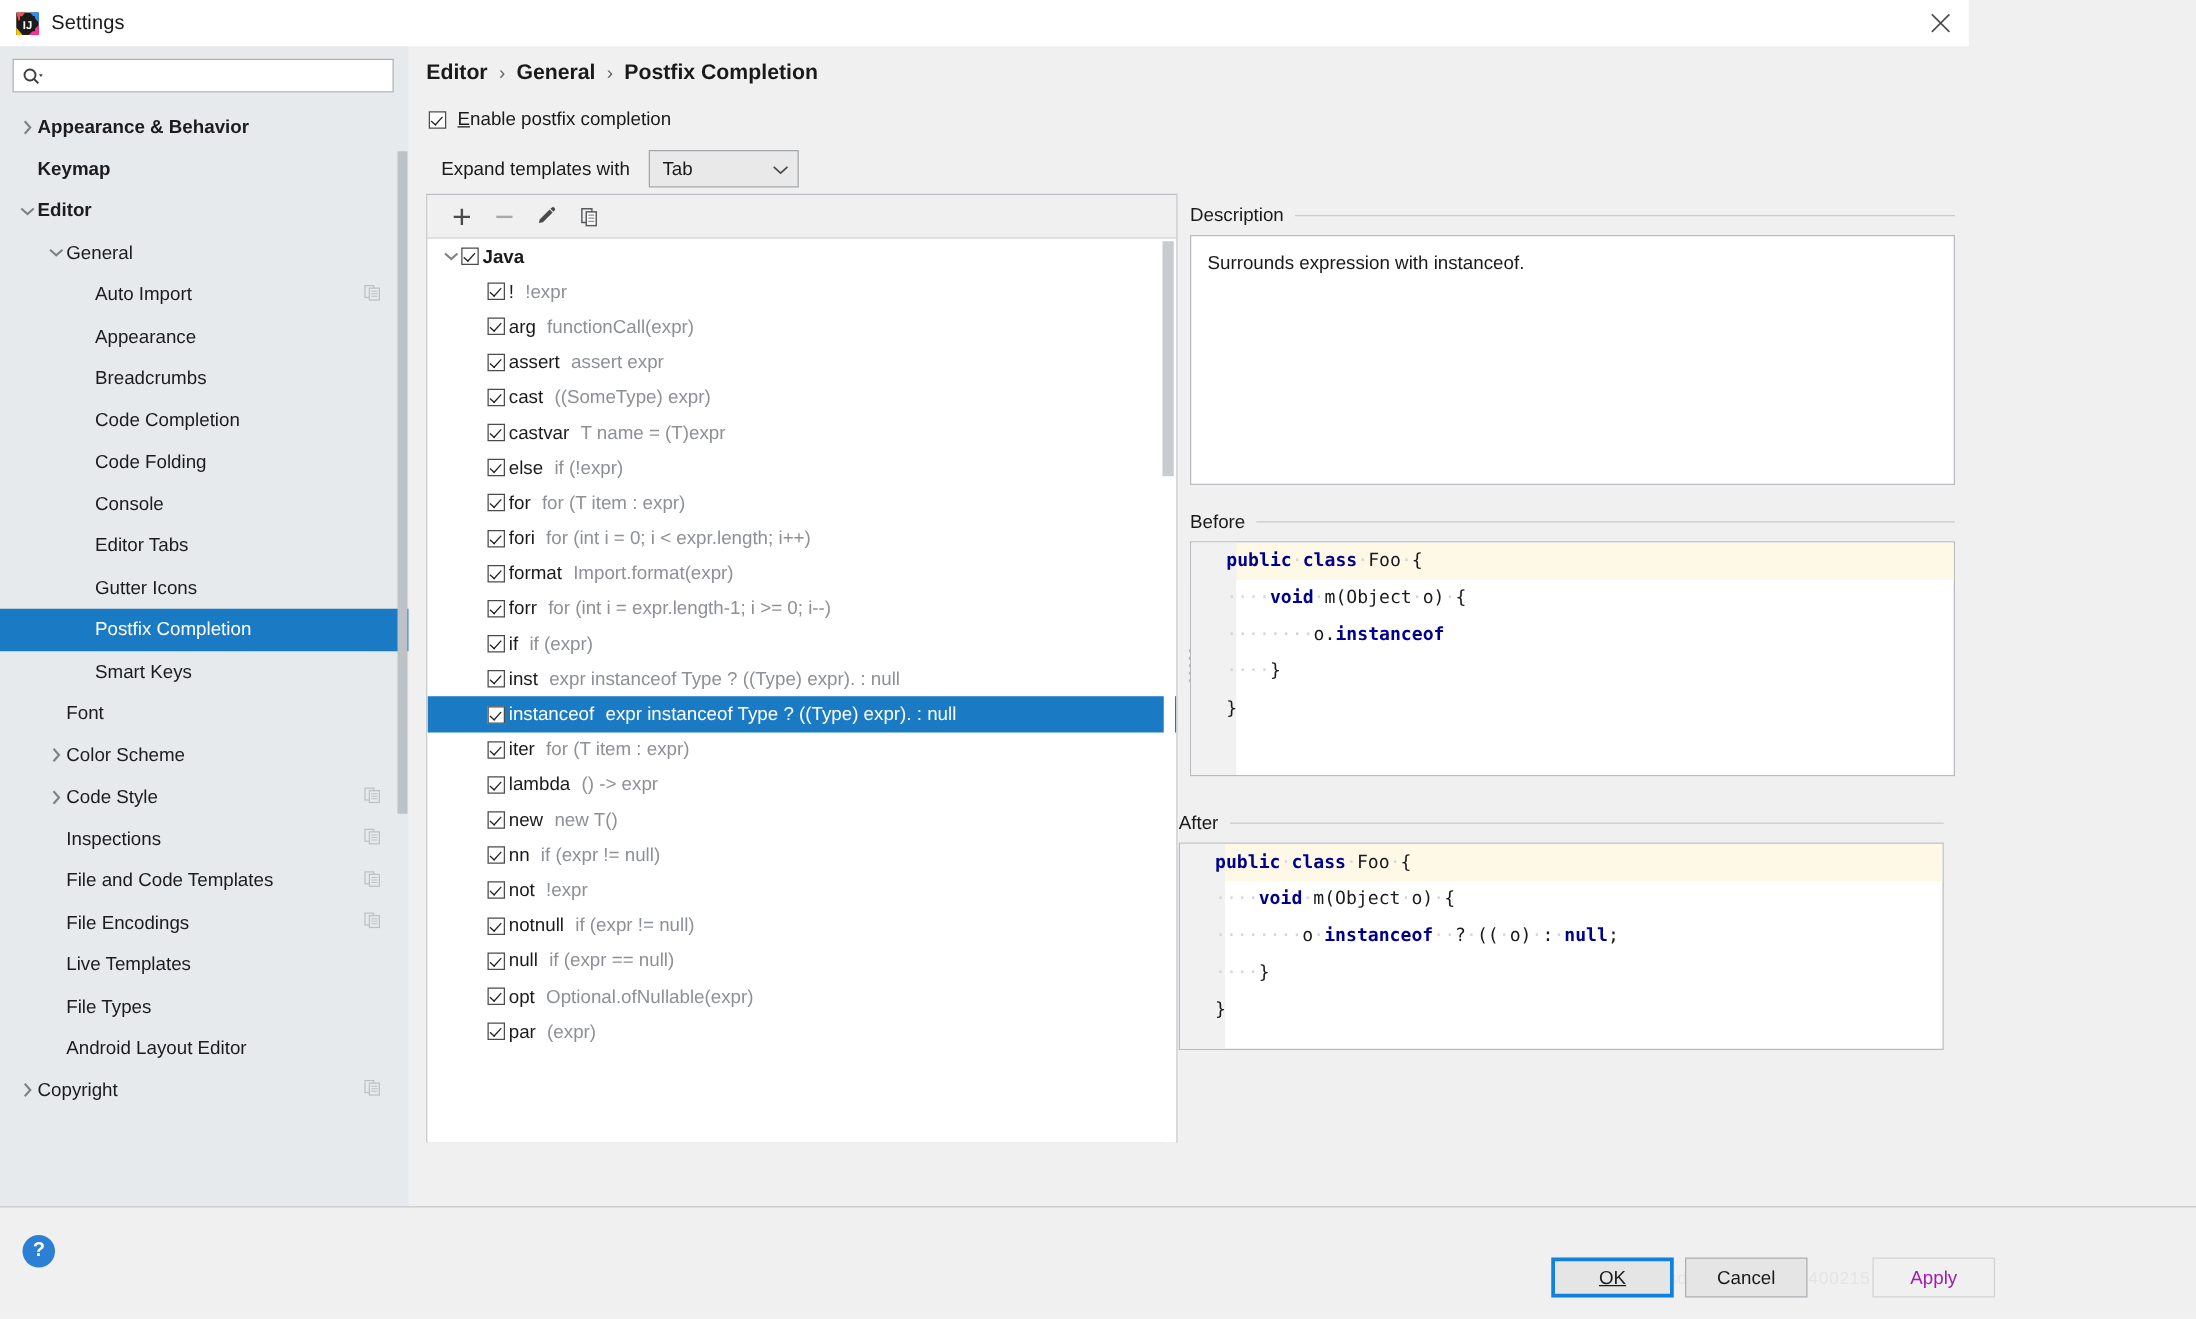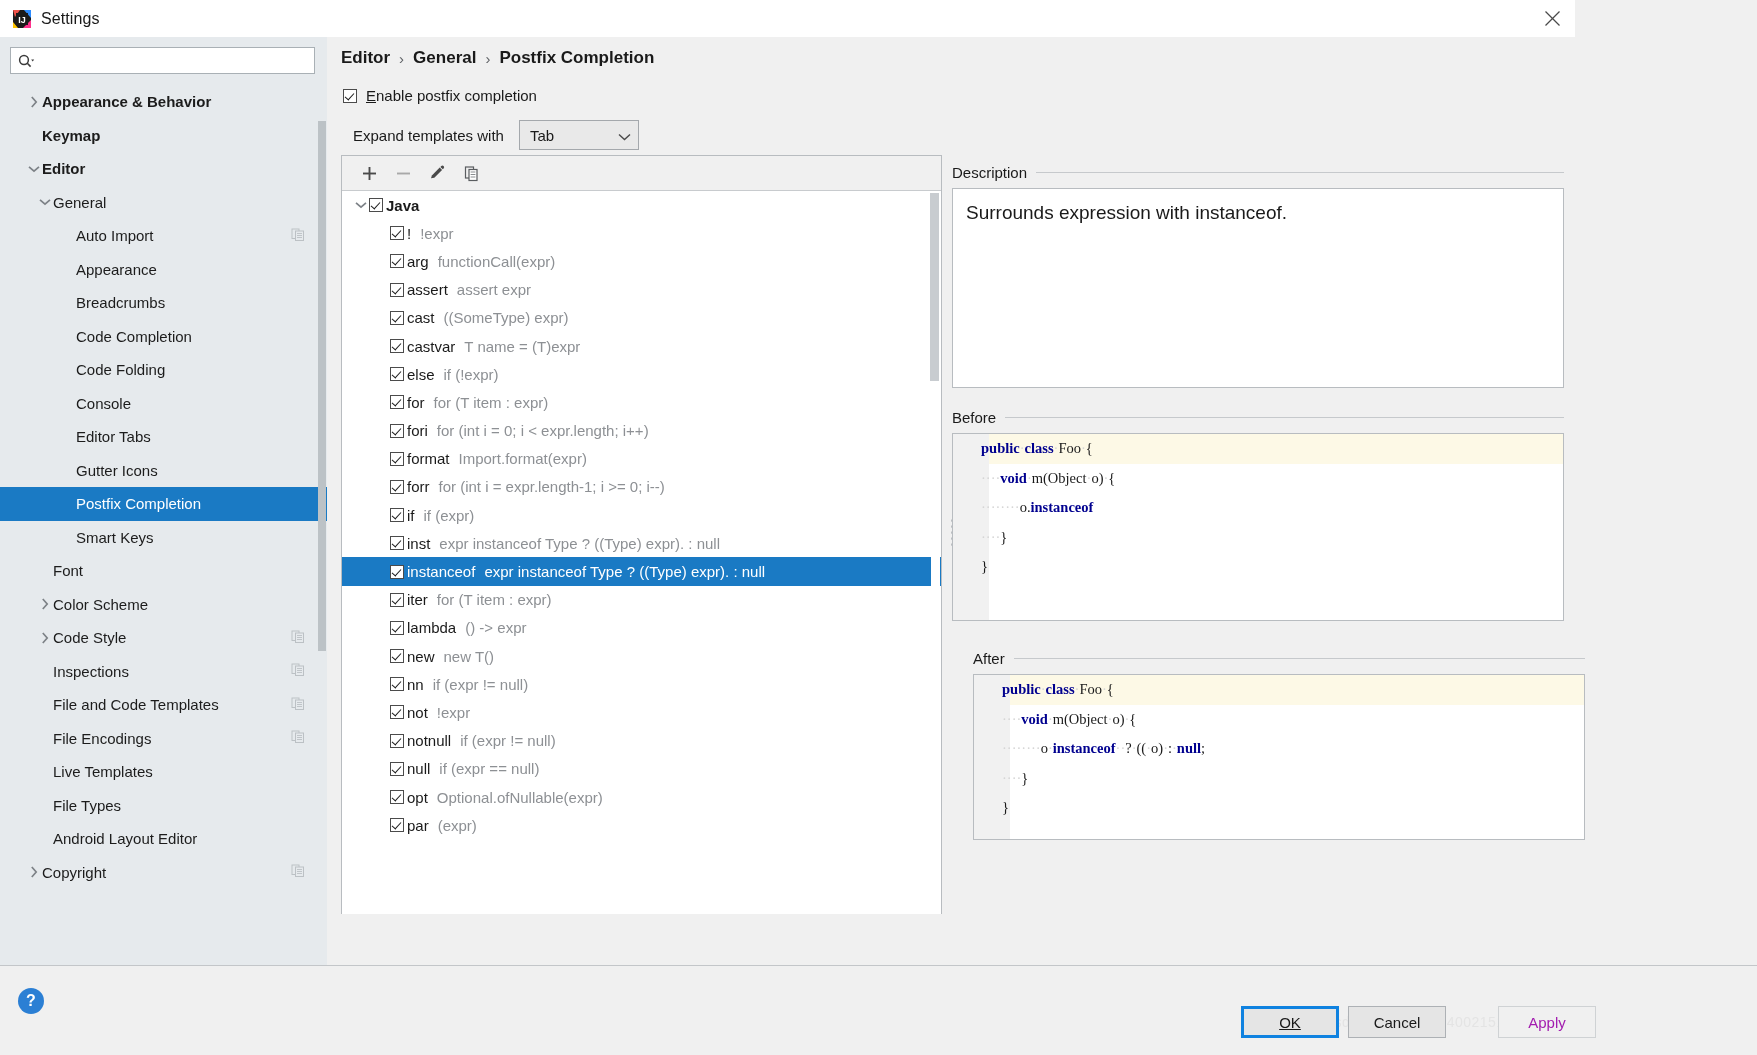--- a/index.html
+++ b/index.html
@@ -90,21 +90,21 @@
     display: flex; align-items: center; justify-content: center;
   }
   .tree-row .label { line-height: 1; }
   .tree-row.bold .label { font-weight: bold; }
   .copy-badge {
     position: absolute; right: 22px; top: 50%;
     transform: translateY(-50%);
     opacity: 0.55;
   }
   
-  .ind0 { padding-left: 26px; }
+  .ind0 { padding-left: 14px; }
   .ind1 { padding-left: 37px; }
   .ind2 { padding-left: 60px; }
 
   .sidebar-scrollbar {
     position: absolute; left: 318px; top: 84px;
     width: 8px; height: 530px;
     background: #bcc2c6;
     border-radius: 0;
   }
 
@@ -246,36 +246,35 @@
   .sec-title-row .rule {
     flex: 1; height: 1px; background: #c6c9cc;
   }
   .box {
     background: #ffffff;
     border: 1px solid #b8bcc0;
     box-sizing: border-box;
     margin-top: 7px;
   }
   .desc-text {
-    font-size: 19px; color: #1a1a1a;
+    font-size: 15px; color: #1a1a1a;
     padding: 13px 0 0 13px;
   }
 
   
   .code {
     font-family: "DejaVu Sans Mono", monospace;
     font-size: 14.5px;
     position: relative;
     background: #ffffff;
     overflow: hidden;
   }
   .code-line {
     display: flex; align-items: center;
     height: 29.5px;
-    font-family: Liberation Serif, serif;
   }
   .code-line.caret { background: #fdf9e6; }
   .gutter {
     width: 28px; text-align: right;
     color: #a3a3a3;
     font-size: 14px;
     padding-right: 8px;
     flex: 0 0 auto;
     box-sizing: border-box;
     user-select: none;
@@ -765,21 +764,21 @@
             <span class="gutter">5</span>
             <span class="src"><span class="pl">}</span></span>
           </div>
           <div class="code-line">
             <span class="gutter">6</span>
             <span class="src"></span>
           </div>
         </div>
     </div>
 
-    <div class="rpanel" style="left:646px; top:613px; width:612px;">
+    <div class="rpanel" style="left:616px; top:613px; width:612px;">
       <div class="sec-title-row">
         <span>After</span>
         <span class="rule"></span>
       </div>
       <div class="box code" style="height:166px;" id="after-code">
         <div class="code-gutter-bg"></div>
       <div class="code-line caret">
             <span class="gutter">1</span>
             <span class="src"><span class="kw">public</span><span class="ws">·</span><span class="kw">class</span><span class="ws">·</span><span class="pl">Foo</span><span class="ws">·</span><span class="pl">{</span></span>
           </div>

